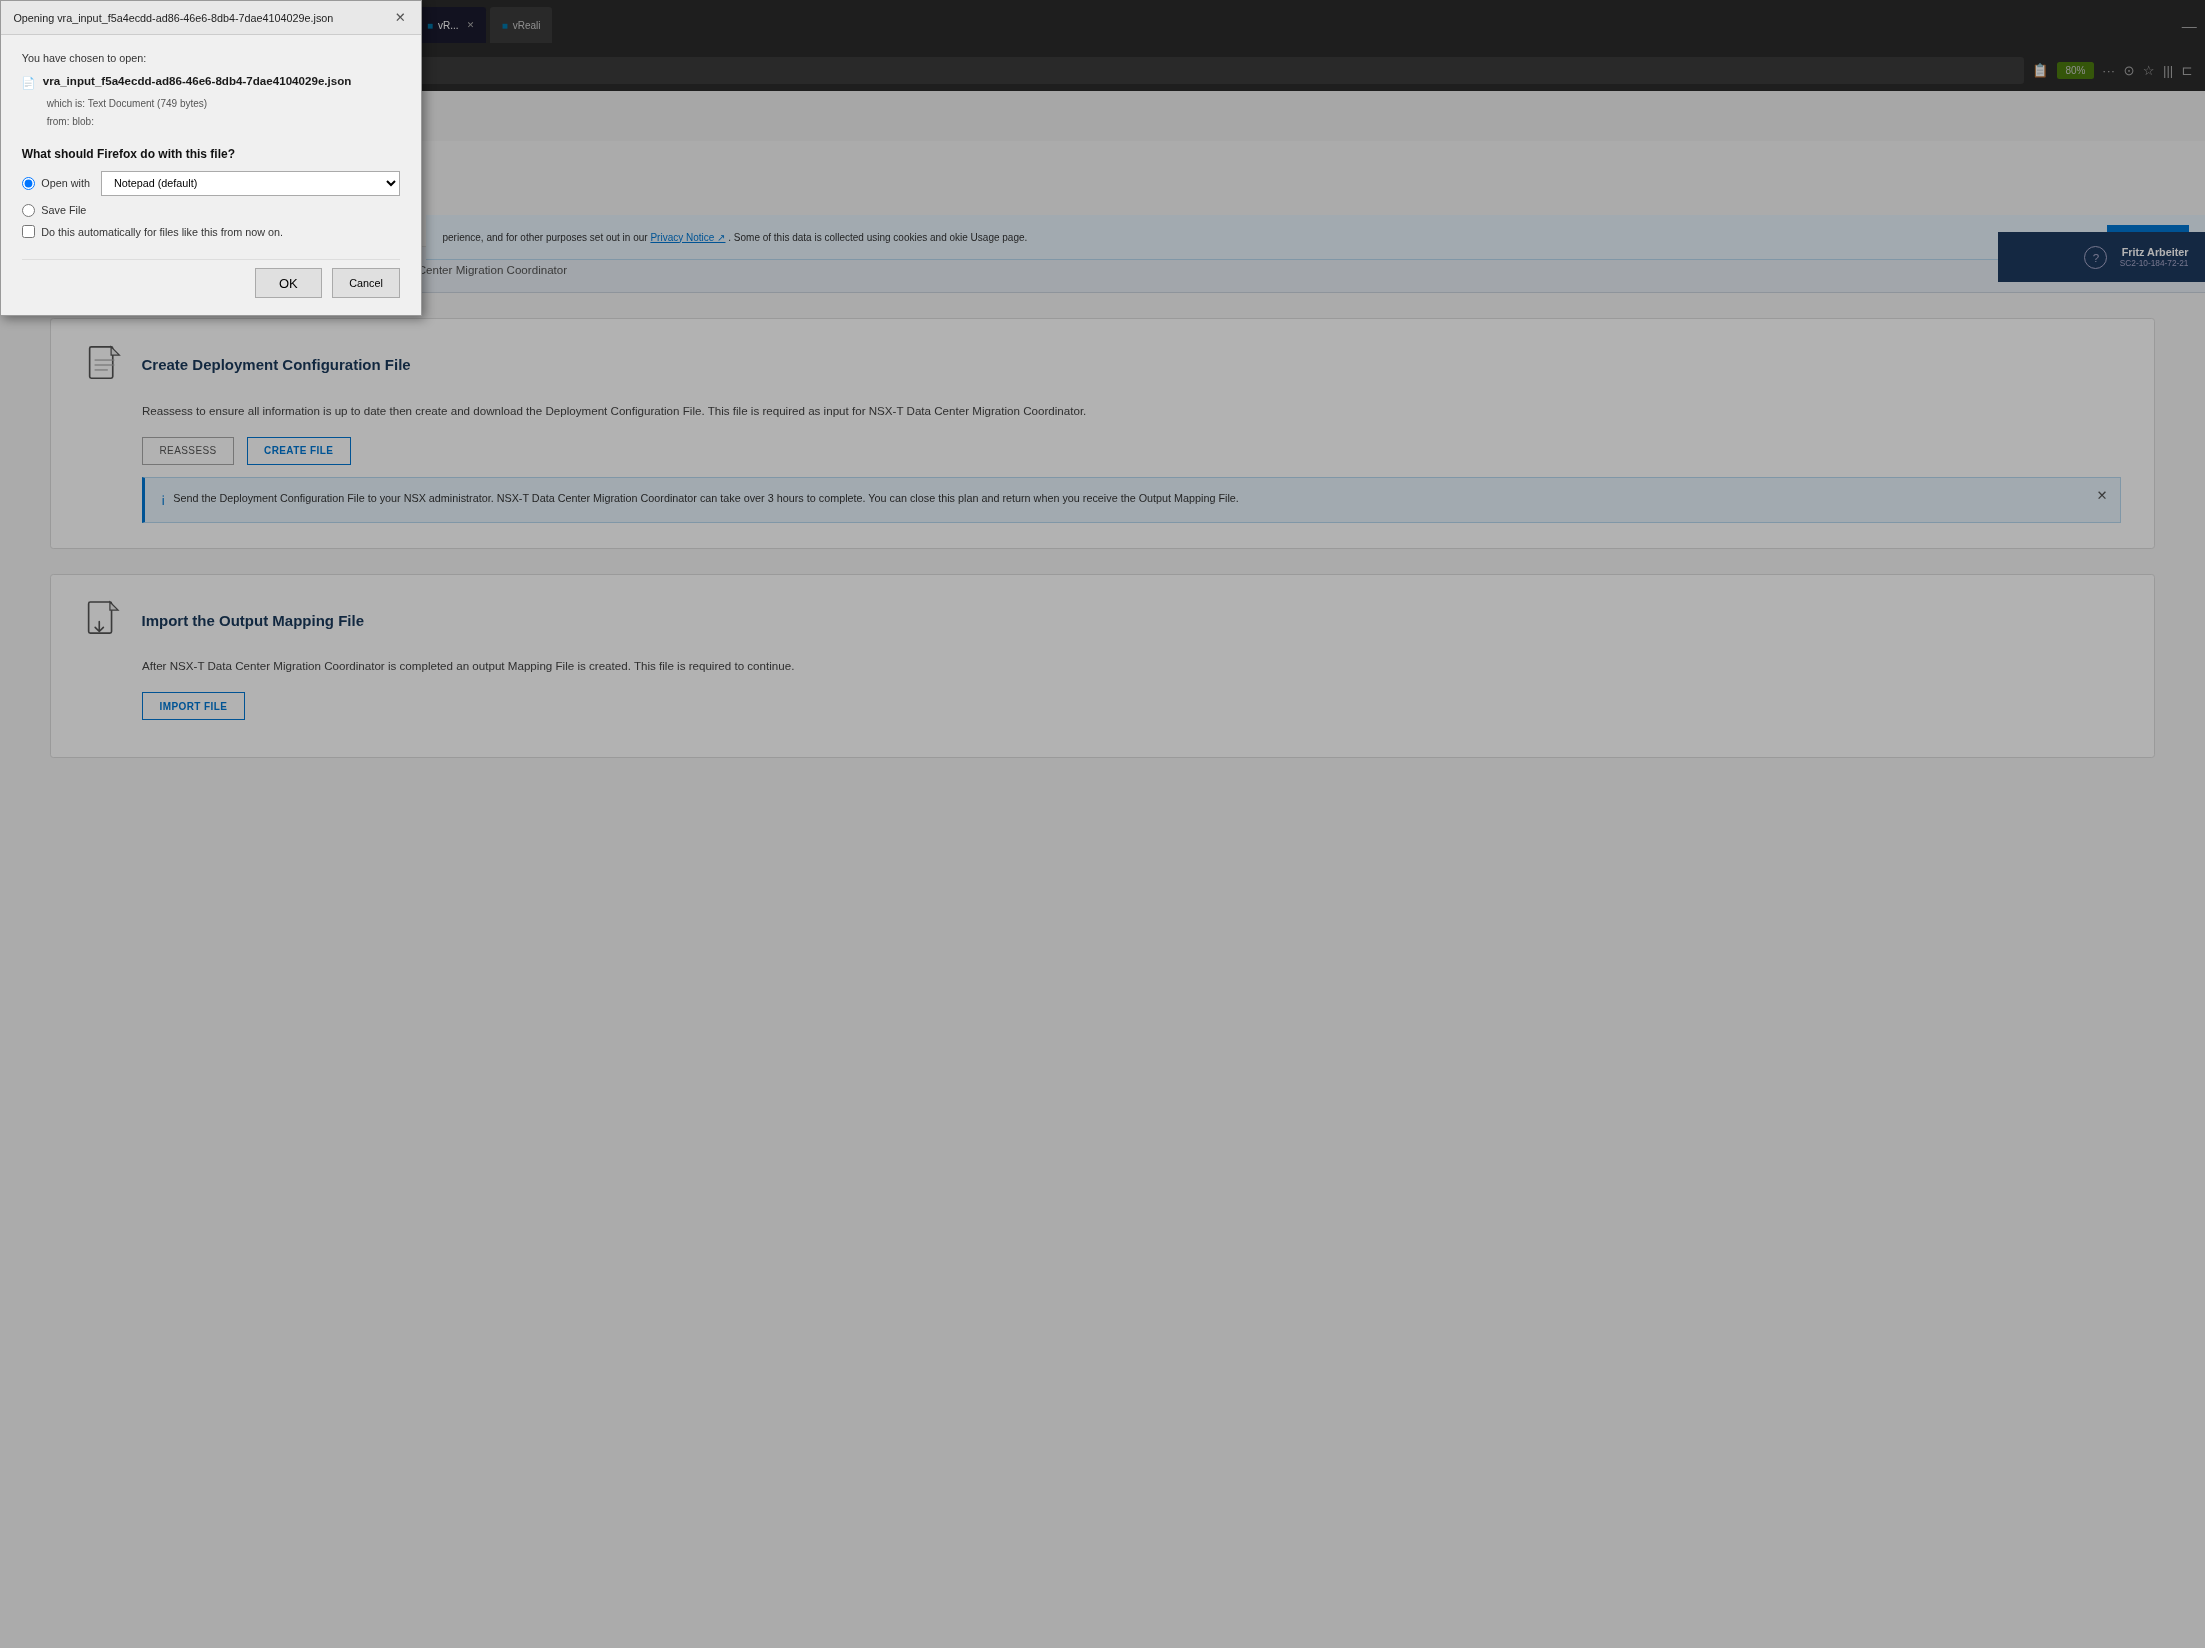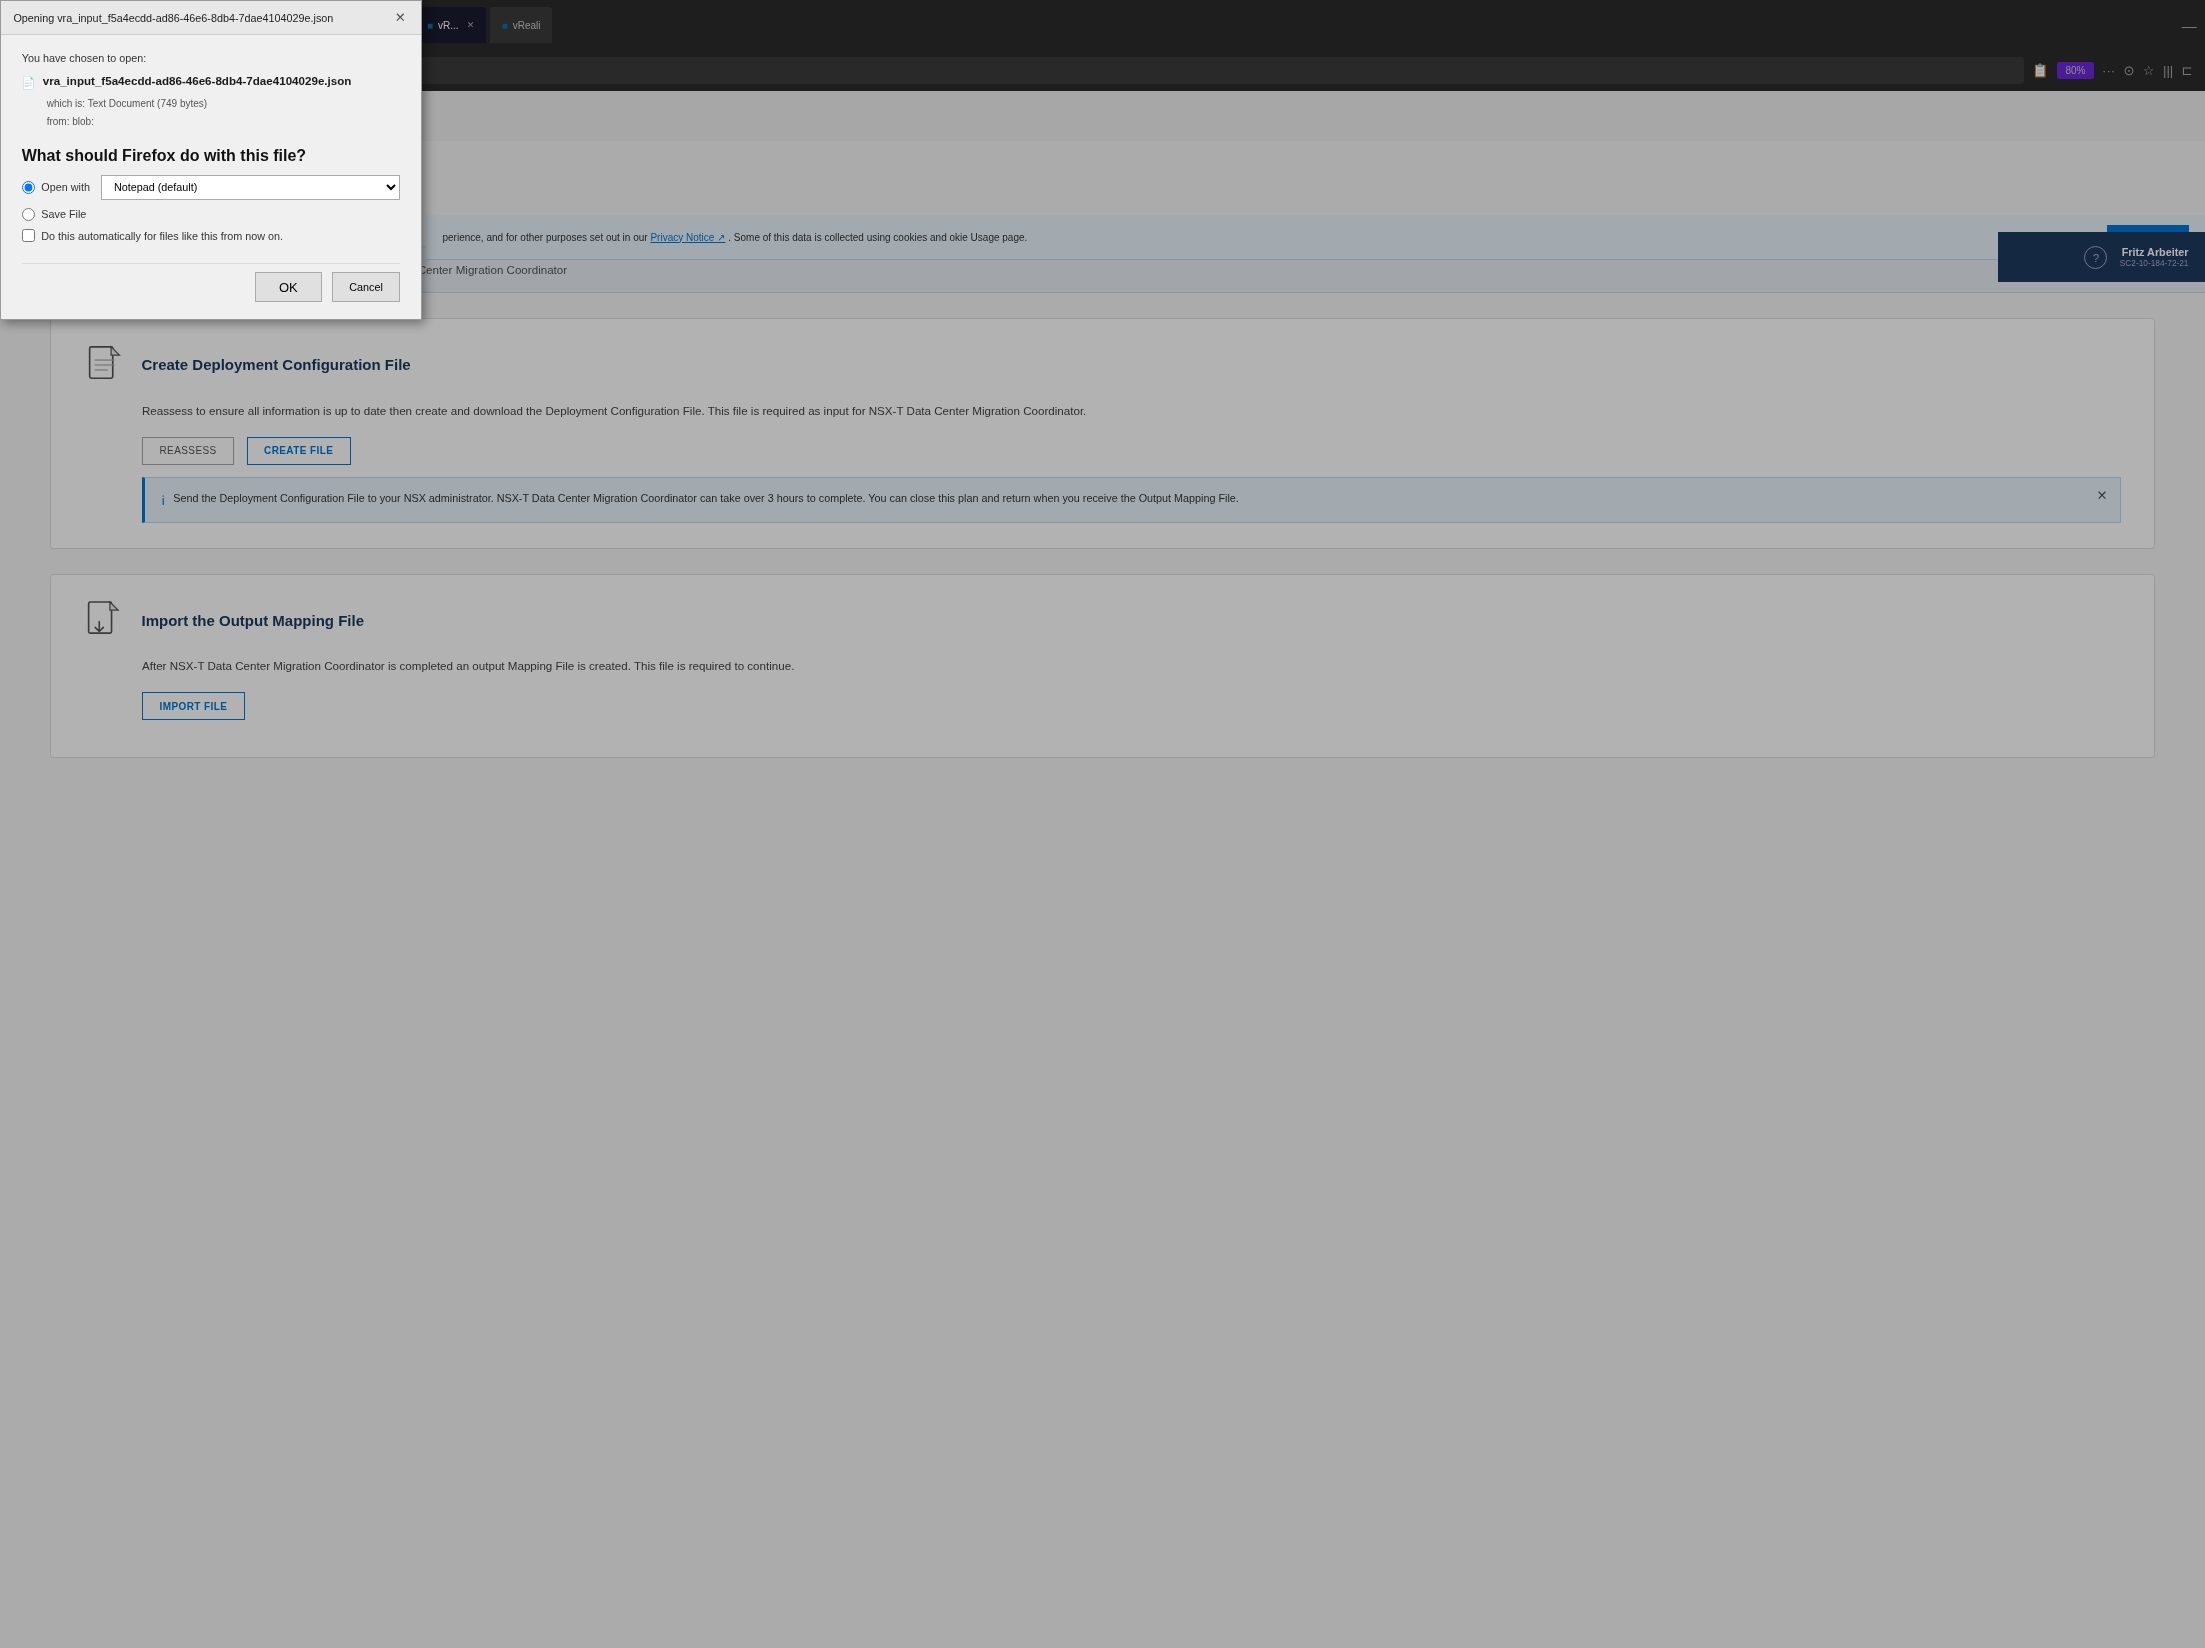--- a/index.html
+++ b/index.html
@@ -334,21 +334,21 @@
       color: #555;
     }
     .dialog-meta {
       font-size: 10px;
       color: #555;
       margin-left: 25px;
       line-height: 1.8;
       margin-bottom: 16.5px;
     }
     .dialog-question {
-      font-size: 16px;
+      font-size: 12px;
       font-weight: bold;
       color: #111;
       margin-bottom: 10px;
     }
     .dialog-option {
       display: flex;
       align-items: center;
       gap: 6.6px;
       margin-bottom: 8.3px;
       font-size: 10.8px;
@@ -478,21 +478,21 @@
 </div>
 
 <div class="address-bar-row">
   <span style="color:#f0a500; font-size:11.6px;">⚠</span>
   <div class="address-bar">
     <span class="address-text">https://sc1-10-78-106-139.eng.</span>
       <span class="address-bold">vmware.com</span>
       <span class="address-text">/migration-</span>
   </div>
   <span style="color:#aaa; font-size:13.2px; cursor:pointer;">📋</span>
-  <div style="background:#6d28d9; color:#ccc; padding:3.3px 8.3px; border-radius:2.5px; font-size:10px;">80%</div>
+  <div style="background:#4d7c0f; color:#ccc; padding:3.3px 8.3px; border-radius:2.5px; font-size:10px;">80%</div>
   <span style="color:#aaa; font-size:13.2px; cursor:pointer;">···</span>
   <span style="color:#aaa; font-size:13.2px; cursor:pointer;">⊙</span>
   <span style="color:#aaa; font-size:13.2px; cursor:pointer;">☆</span>
   <span style="color:#aaa; font-size:13.2px; cursor:pointer;">|||</span>
   <span style="color:#aaa; font-size:13.2px; cursor:pointer;">⊏</span>
 </div>
 
 <div class="main-content">
 
   <div class="cookie-banner">

